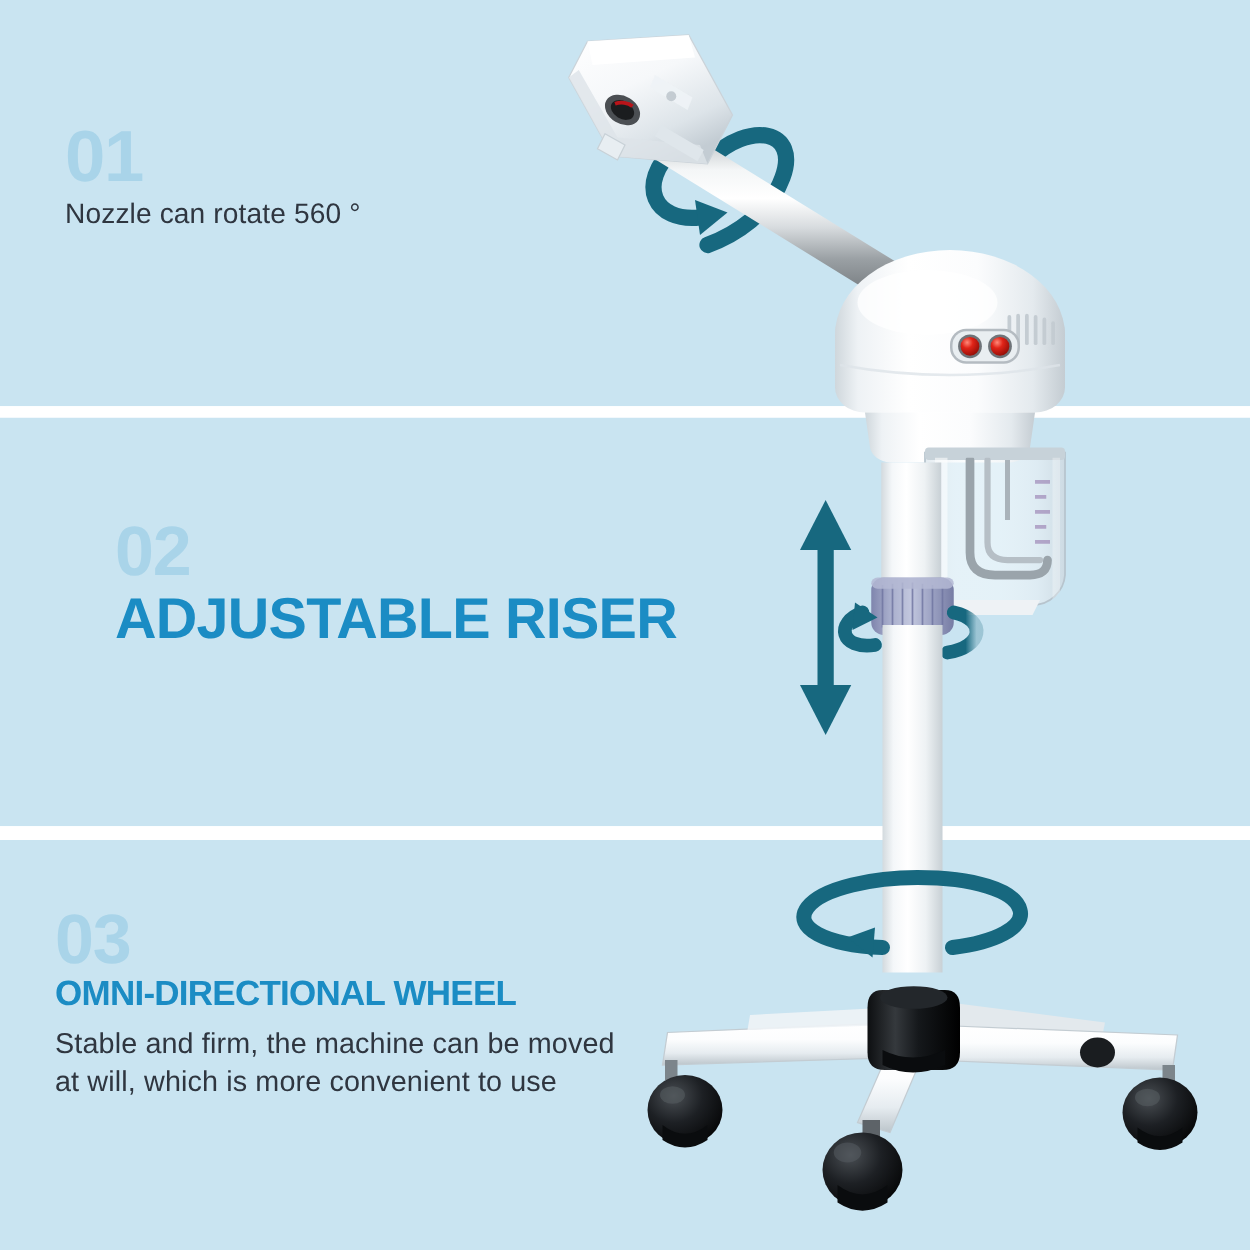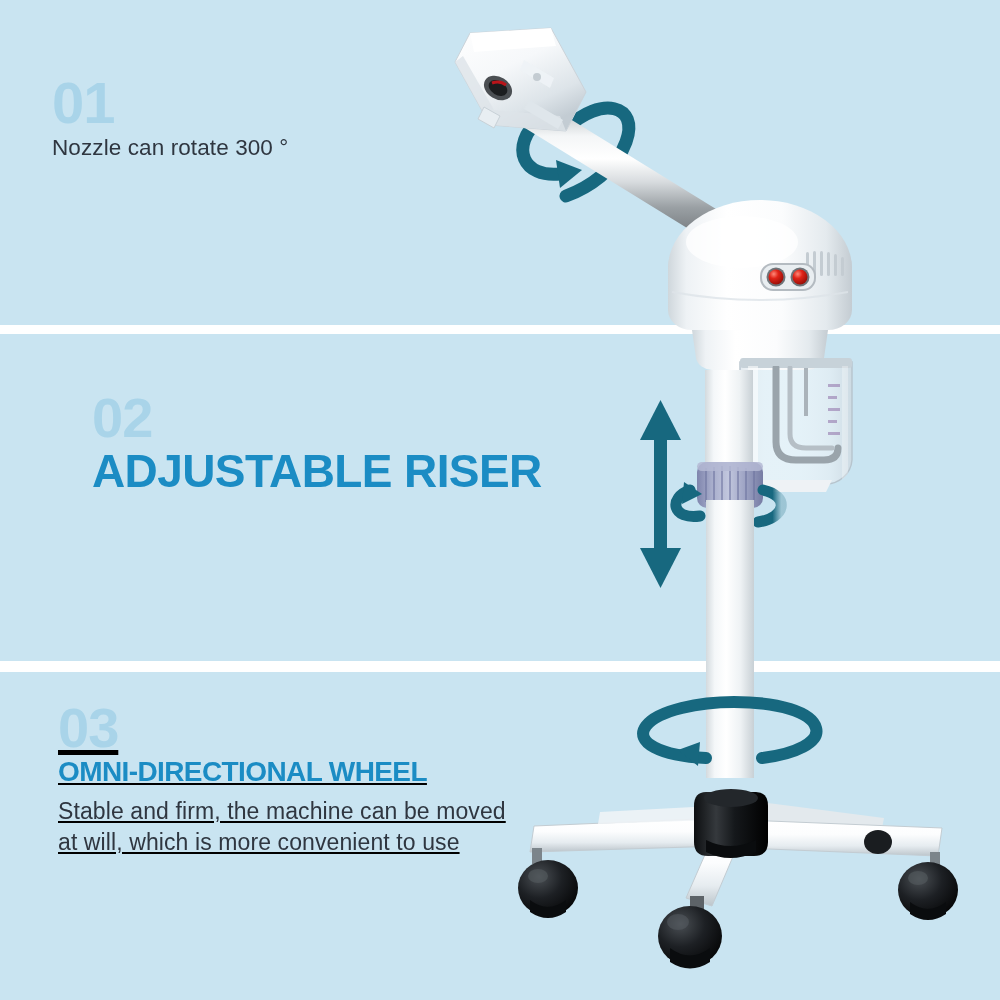--- a/index.html
+++ b/index.html
@@ -39,24 +39,25 @@
     height: 9px;
     background: #ffffff;
   }
   #divider-1 { top: 325px; }
   #divider-2 { top: 661px; height: 11px; }
 
   
   .text-block {
     position: absolute;
     z-index: 40;
+    margin-top: 23px;
   }
   #text-block-1 { left: 52px;  top: 76px;  width: 470px; }
   #text-block-2 { left: 92px;  top: 392px; width: 520px; }
-  #text-block-3 { left: 58px;  top: 702px; width: 470px; text-decoration: underline; }
+  #text-block-3 { left: 44px;  top: 702px; width: 470px; }
 
   .step-number {
     font-size: 58px;
     font-weight: bold;
     color: #a9d4e9;
     letter-spacing: -1px;
     line-height: 0.92;
     margin: 0 0 4px 0;
     font-family: "Liberation Sans", sans-serif;
   }
@@ -342,21 +343,21 @@
 
     <g>
       <rect x="654" y="424" width="13" height="140" fill="#17687f"></rect>
       <path d="M660.5 400 L681 440 L640 440 Z" fill="#17687f"></path>
       <path d="M660.5 588 L681 548 L640 548 Z" fill="#17687f"></path>
     </g>
   </svg>
 
   <div class="text-block" id="text-block-1">
     <div class="step-number">01</div>
-    <p class="step-desc">Nozzle can rotate 300 °</p>
+    <p class="step-desc">Nozzle can rotate 560 °</p>
   </div>
 
   <div class="text-block" id="text-block-2">
     <div class="step-number">02</div>
     <h2 class="step-title">ADJUSTABLE RISER</h2>
   </div>
 
   <div class="text-block" id="text-block-3">
     <div class="step-number">03</div>
     <h2 class="step-title">OMNI-DIRECTIONAL WHEEL</h2>

